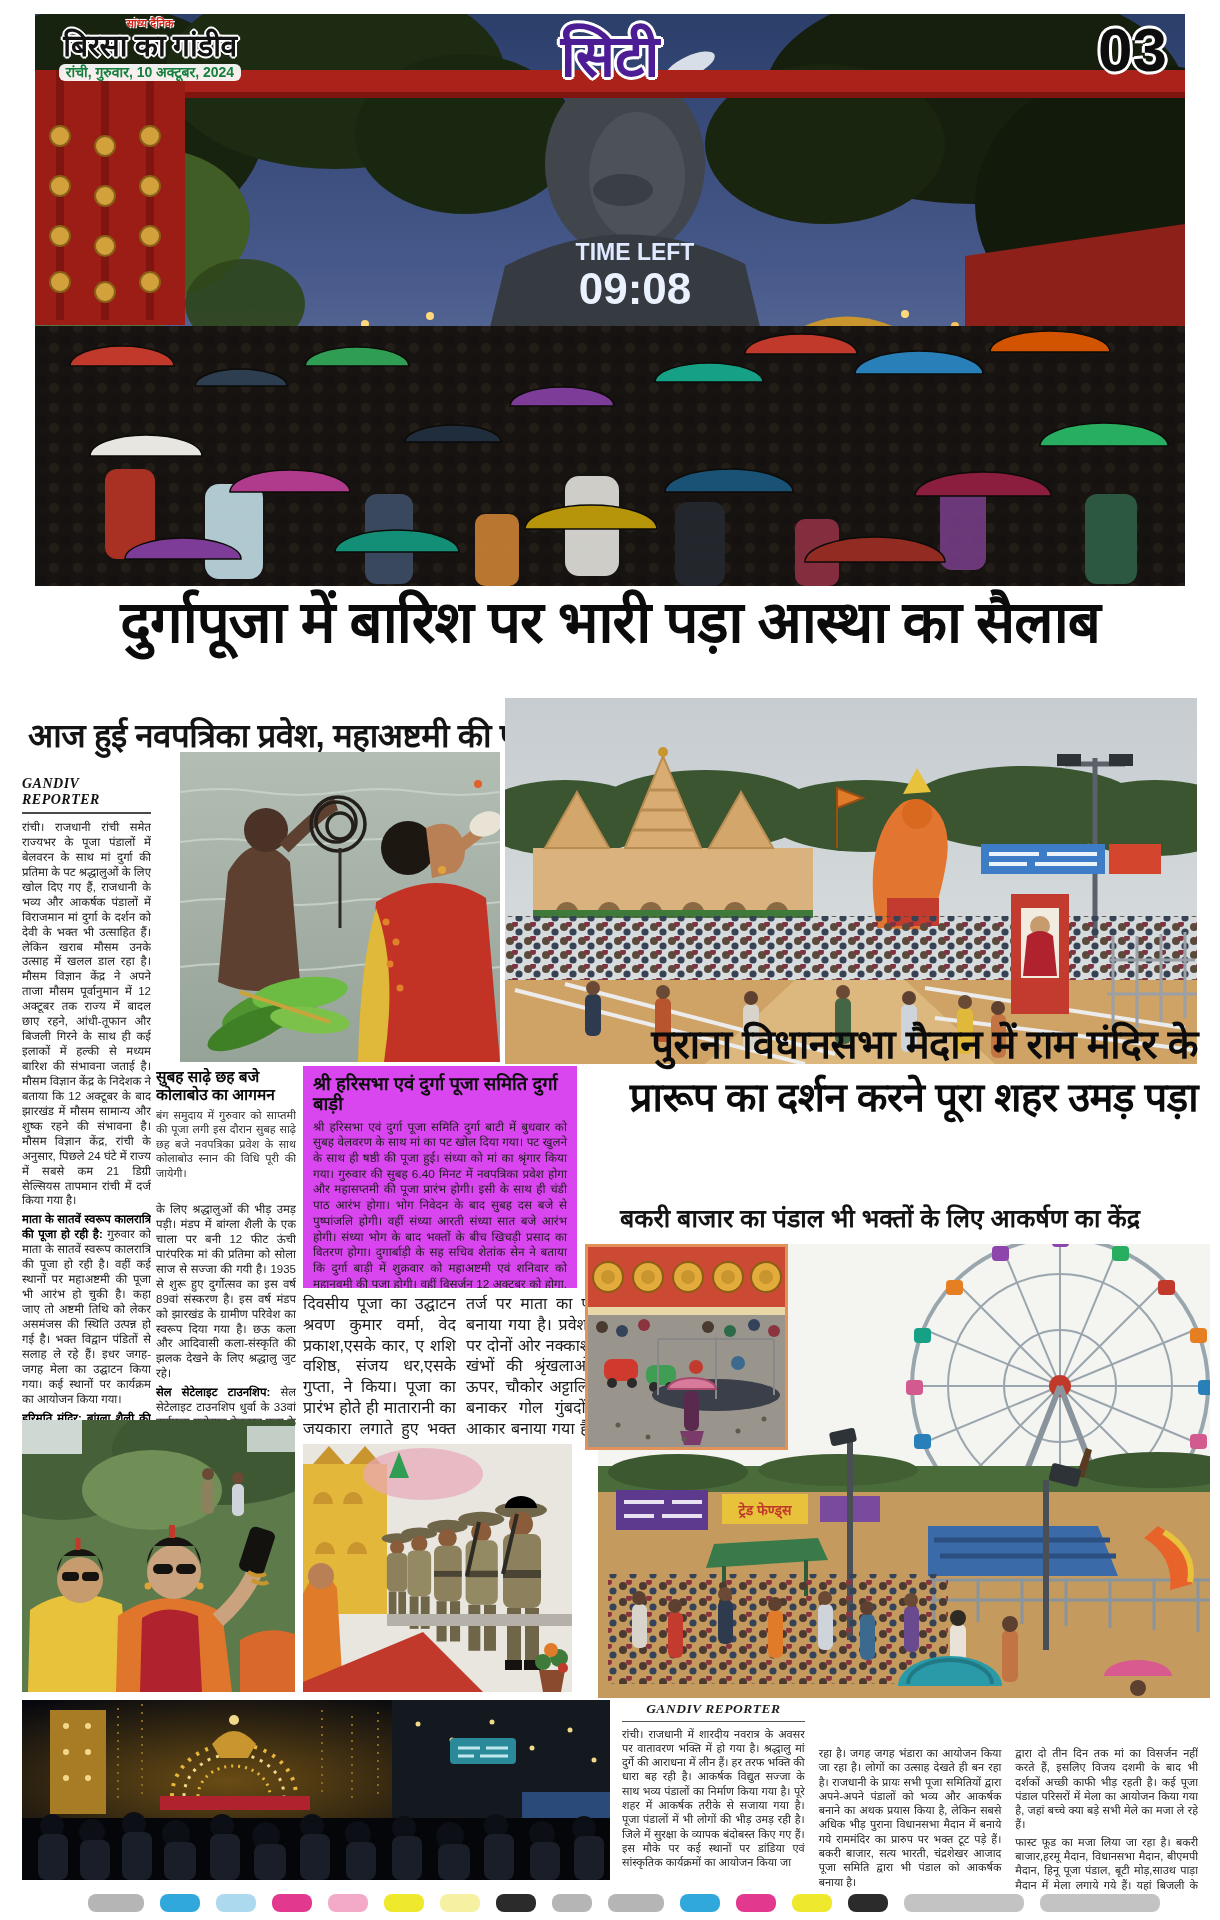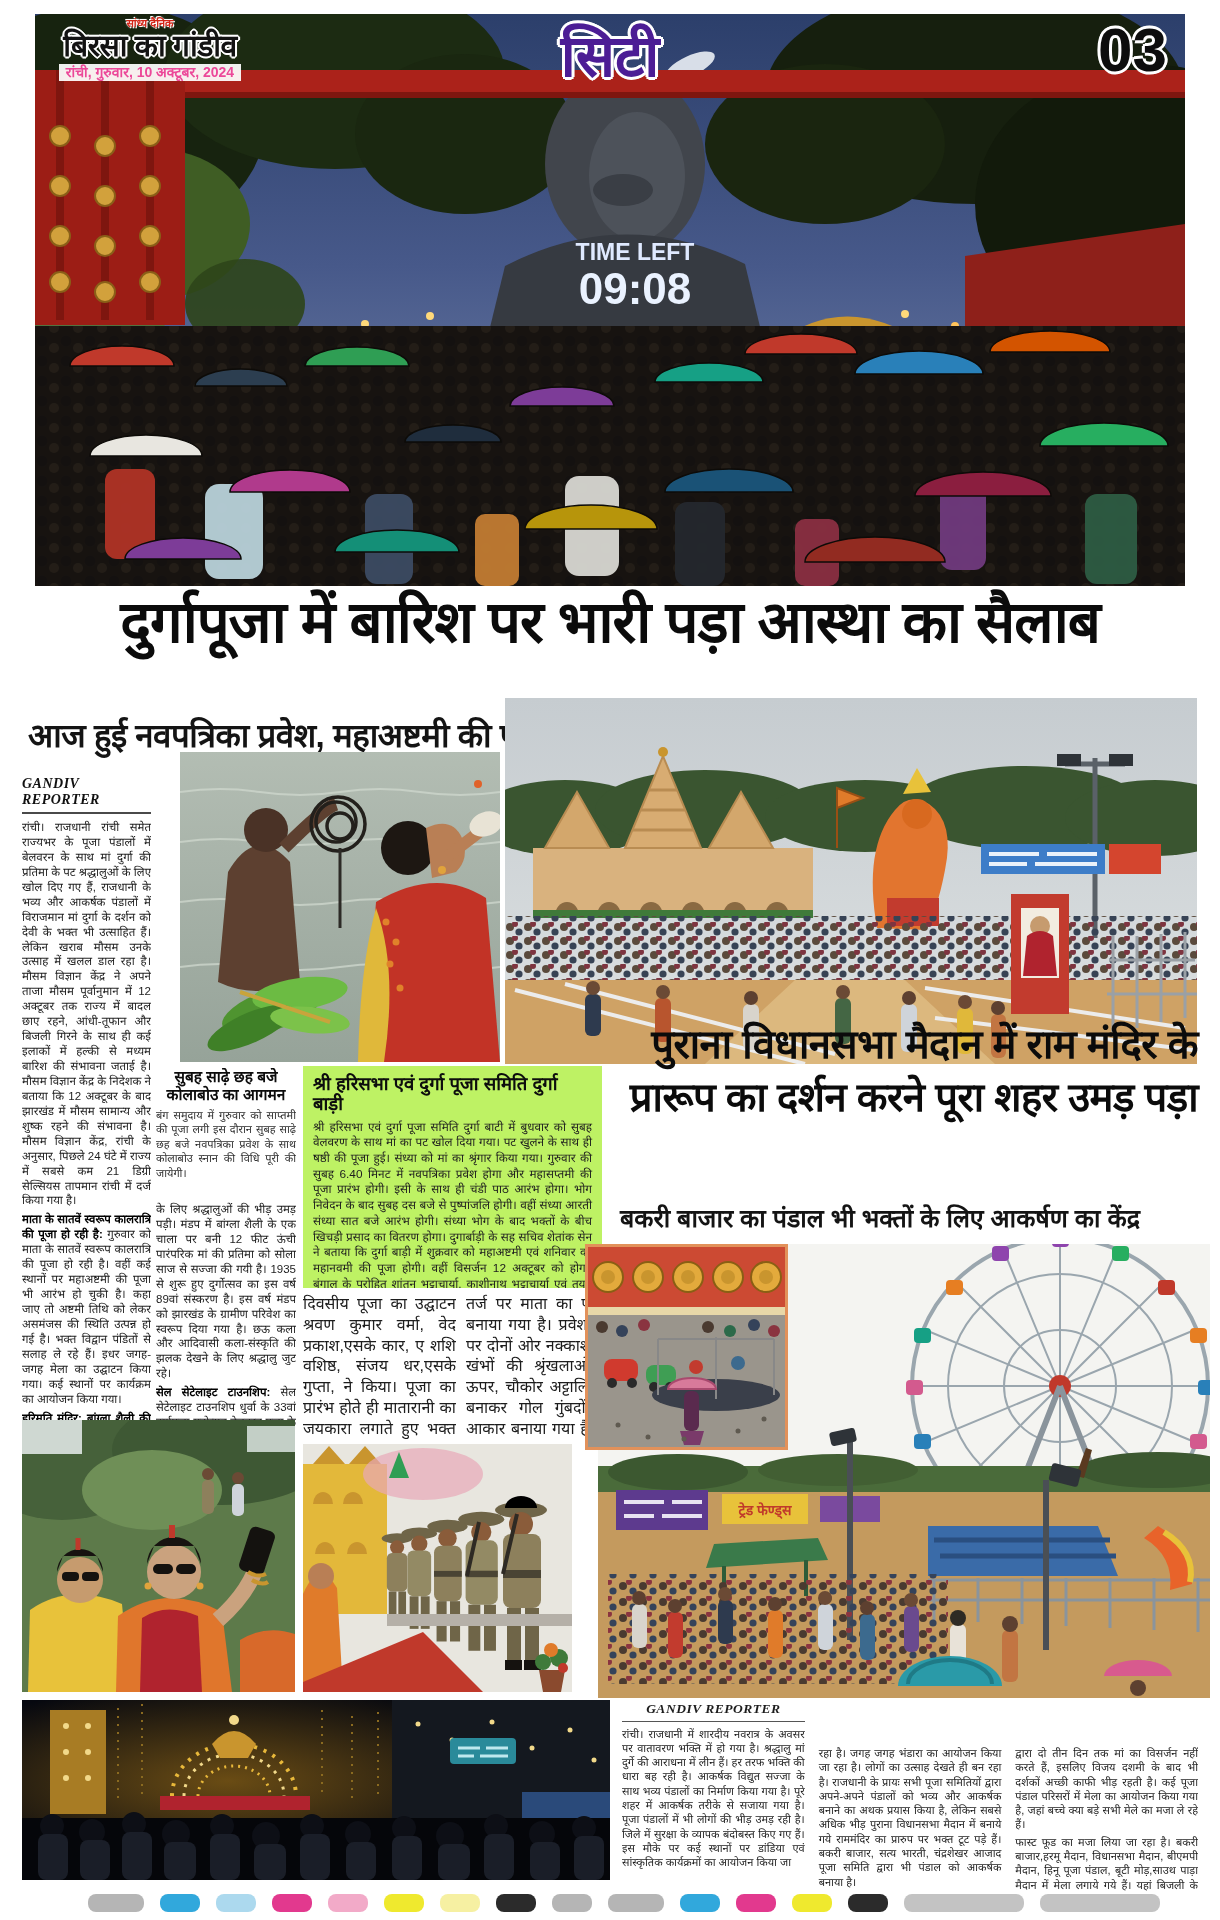--- a/index.html
+++ b/index.html
@@ -11,22 +11,22 @@
   .abs{position:absolute;}
   svg{display:block;}
 
   
   #top-photo{left:35px;top:14px;width:1150px;height:572px;overflow:hidden;}
   .masthead{position:absolute;left:10px;top:4px;width:210px;text-align:center;line-height:1.05;}
   .masthead .tagline{font-size:11px;font-weight:bold;color:#d42518;
     text-shadow:0 0 2px #fff,1px 1px 0 #fff,-1px -1px 0 #fff;}
   .masthead .paper-name{font-size:30px;font-weight:800;color:#131313;letter-spacing:-.5px;
     text-shadow:2px 0 0 #fff,-2px 0 0 #fff,0 2px 0 #fff,0 -2px 0 #fff,1px 1px 0 #fff,-1px -1px 0 #fff,1px -1px 0 #fff,-1px 1px 0 #fff;}
-  .masthead .dateline{display:inline-block;margin-top:3px;font-size:14px;font-weight:700;color:#ec4899;
-    background:rgba(255,255,255,.93);border-radius:0;padding:1px 7px;}
+  .masthead .dateline{display:inline-block;margin-top:3px;font-size:14px;font-weight:700;color:#15803d;
+    background:rgba(255,255,255,.93);border-radius:6px;padding:1px 7px;}
   .section-title{position:absolute;left:50%;transform:translateX(-50%);top:0;
     font-size:58px;font-weight:800;color:#4c1d95;
     text-shadow:3px 0 0 #fff,-3px 0 0 #fff,0 3px 0 #fff,0 -3px 0 #fff,2px 2px 0 #fff,-2px -2px 0 #fff,2px -2px 0 #fff,-2px 2px 0 #fff;}
   .page-num{position:absolute;right:18px;top:0;font-size:62px;font-weight:800;color:#0d0d0d;
     text-shadow:3px 0 0 #fff,-3px 0 0 #fff,0 3px 0 #fff,0 -3px 0 #fff,2px 2px 0 #fff,-2px -2px 0 #fff;}
 
   
   #headline1{left:20px;top:592px;width:1180px;text-align:center;font-size:58px;font-weight:700;
     color:#0b0b0b;white-space:nowrap;letter-spacing:-1px;line-height:1.05;}
   #subheadline1{left:28px;top:712px;width:600px;font-size:33px;font-weight:800;color:#141414;letter-spacing:-.5px;}
@@ -37,24 +37,24 @@
   
   .byline{font-family:"Liberation Serif","DejaVu Serif",serif;font-style:italic;font-weight:bold;
     font-size:14px;color:#111;letter-spacing:.5px;border-bottom:2px solid #4a4a4a;padding-bottom:4px;margin-bottom:6px;}
   .para{font-size:11.5px;line-height:1.3;text-align:justify;margin:0 0 4px 0;color:#1d1d1d;}
   .para b{color:#000;}
   #lead-col1{left:22px;top:776px;width:129px;height:648px;overflow:hidden;}
   #lead-col2{left:156px;top:1202px;width:140px;height:236px;overflow:hidden;}
 
   #kolabou-photo{left:180px;top:752px;width:320px;height:310px;}
   #kolabou-caption{left:156px;top:1068px;width:140px;height:130px;overflow:hidden;}
-  #kolabou-caption .cap-title{font-size:15.5px;font-weight:800;line-height:1.15;color:#0c0c0c;margin-bottom:4px;text-align:center;}
+  #kolabou-caption .cap-title{font-size:15.5px;font-weight:800;line-height:1.15;color:#0c0c0c;margin-bottom:4px;}
   #kolabou-caption .cap-text{font-size:11px;line-height:1.32;text-align:justify;color:#2e2e2e;}
 
-  #durgabadi-box{left:303px;top:1066px;width:299px;height:222px;background:#bef264;
+  #durgabadi-box{left:303px;top:1066px;width:274px;height:222px;background:#d946ef;
     padding:8px 10px;box-sizing:border-box;overflow:hidden;}
   #durgabadi-box .box-title{font-size:18.5px;font-weight:800;color:#0d0d0d;margin-bottom:5px;line-height:1.1;}
   #durgabadi-box .box-text{font-size:11.8px;line-height:1.33;text-align:justify;color:#1d1d1d;}
 
   #pandal-colA{left:303px;top:1294px;width:153px;height:146px;overflow:hidden;}
   #pandal-colB{left:466px;top:1294px;width:148px;height:146px;overflow:hidden;}
   #pandal-colA .para,#pandal-colB .para{font-size:16px;}
 
   #selfie-photo{left:22px;top:1420px;width:273px;height:272px;}
   #soldiers-photo{left:303px;top:1444px;width:269px;height:248px;}

